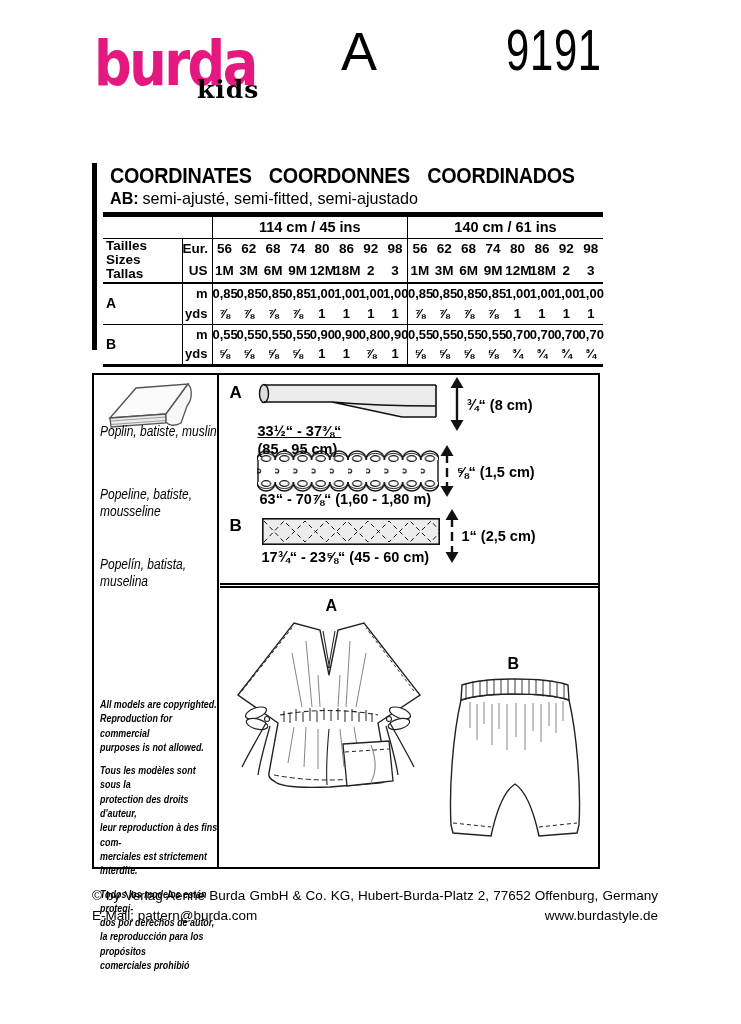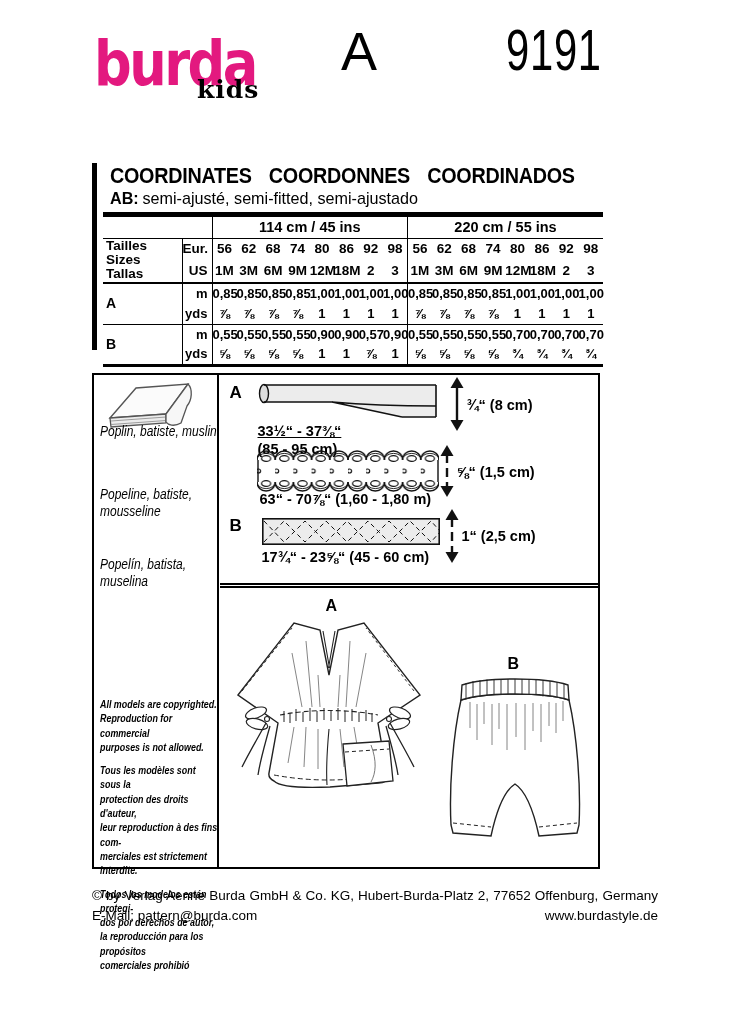--- a/index.html
+++ b/index.html
@@ -97,21 +97,21 @@
 
   <table class="sizetable">
     <colgroup>
         <col style="width:79px">
         <col style="width:30px">
       </colgroup>
     <tbody>
         <tr class="r-head">
       <td class="lbl" colspan="2"></td>
       <td class="grp" colspan="8">114 cm / 45 ins</td>
-      <td class="grp" colspan="8">220 cm / 55 ins</td>
+      <td class="grp" colspan="8">140 cm / 61 ins</td>
     </tr>
     <tr class="r-eur">
       <td class="lbl name-cell" rowspan="2">Tailles Sizes
 Tallas</td>
       <td class="unit">Eur.</td>
     <td class="grp">56</td>
           <td>62</td>
           <td>68</td>
           <td>74</td>
           <td>80</td>
@@ -187,21 +187,21 @@
         </tr>
     <tr class="r-bm">
       <td class="lbl row-letter" rowspan="2">B</td>
       <td class="unit">m</td>
     <td class="grp">0,55</td>
           <td>0,55</td>
           <td>0,55</td>
           <td>0,55</td>
           <td>0,90</td>
           <td>0,90</td>
-          <td>0,57</td>
+          <td>0,80</td>
           <td>0,90</td>
           <td class="grp">0,55</td>
           <td>0,55</td>
           <td>0,55</td>
           <td>0,55</td>
           <td>0,70</td>
           <td>0,70</td>
           <td>0,70</td>
           <td>0,70</td>
         </tr>

